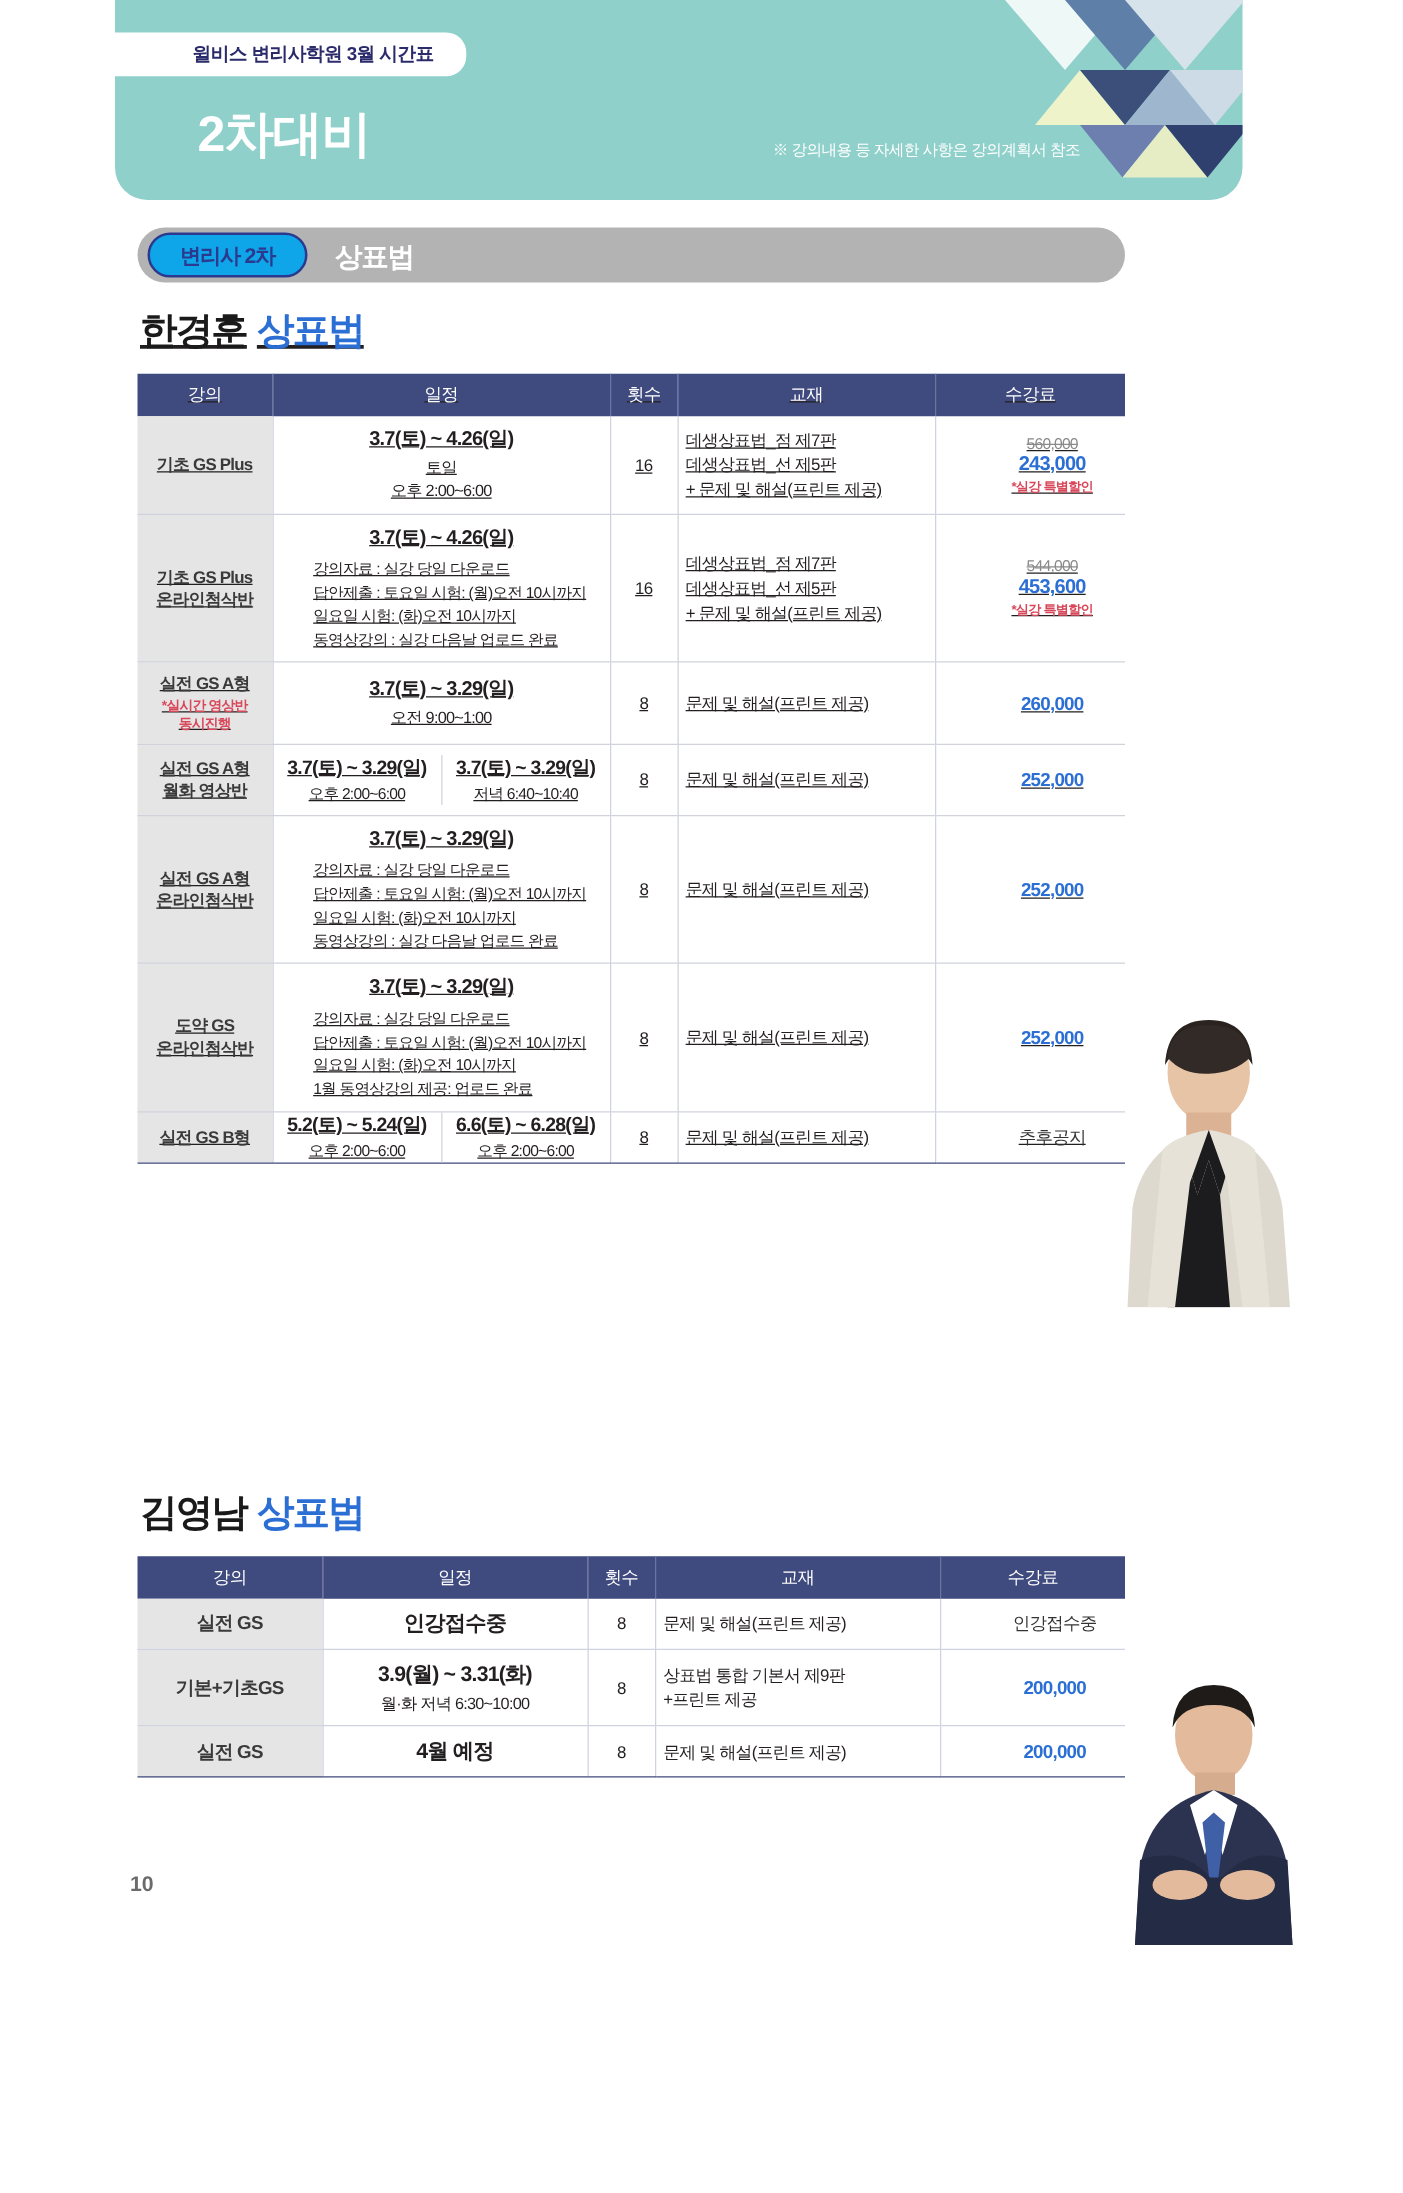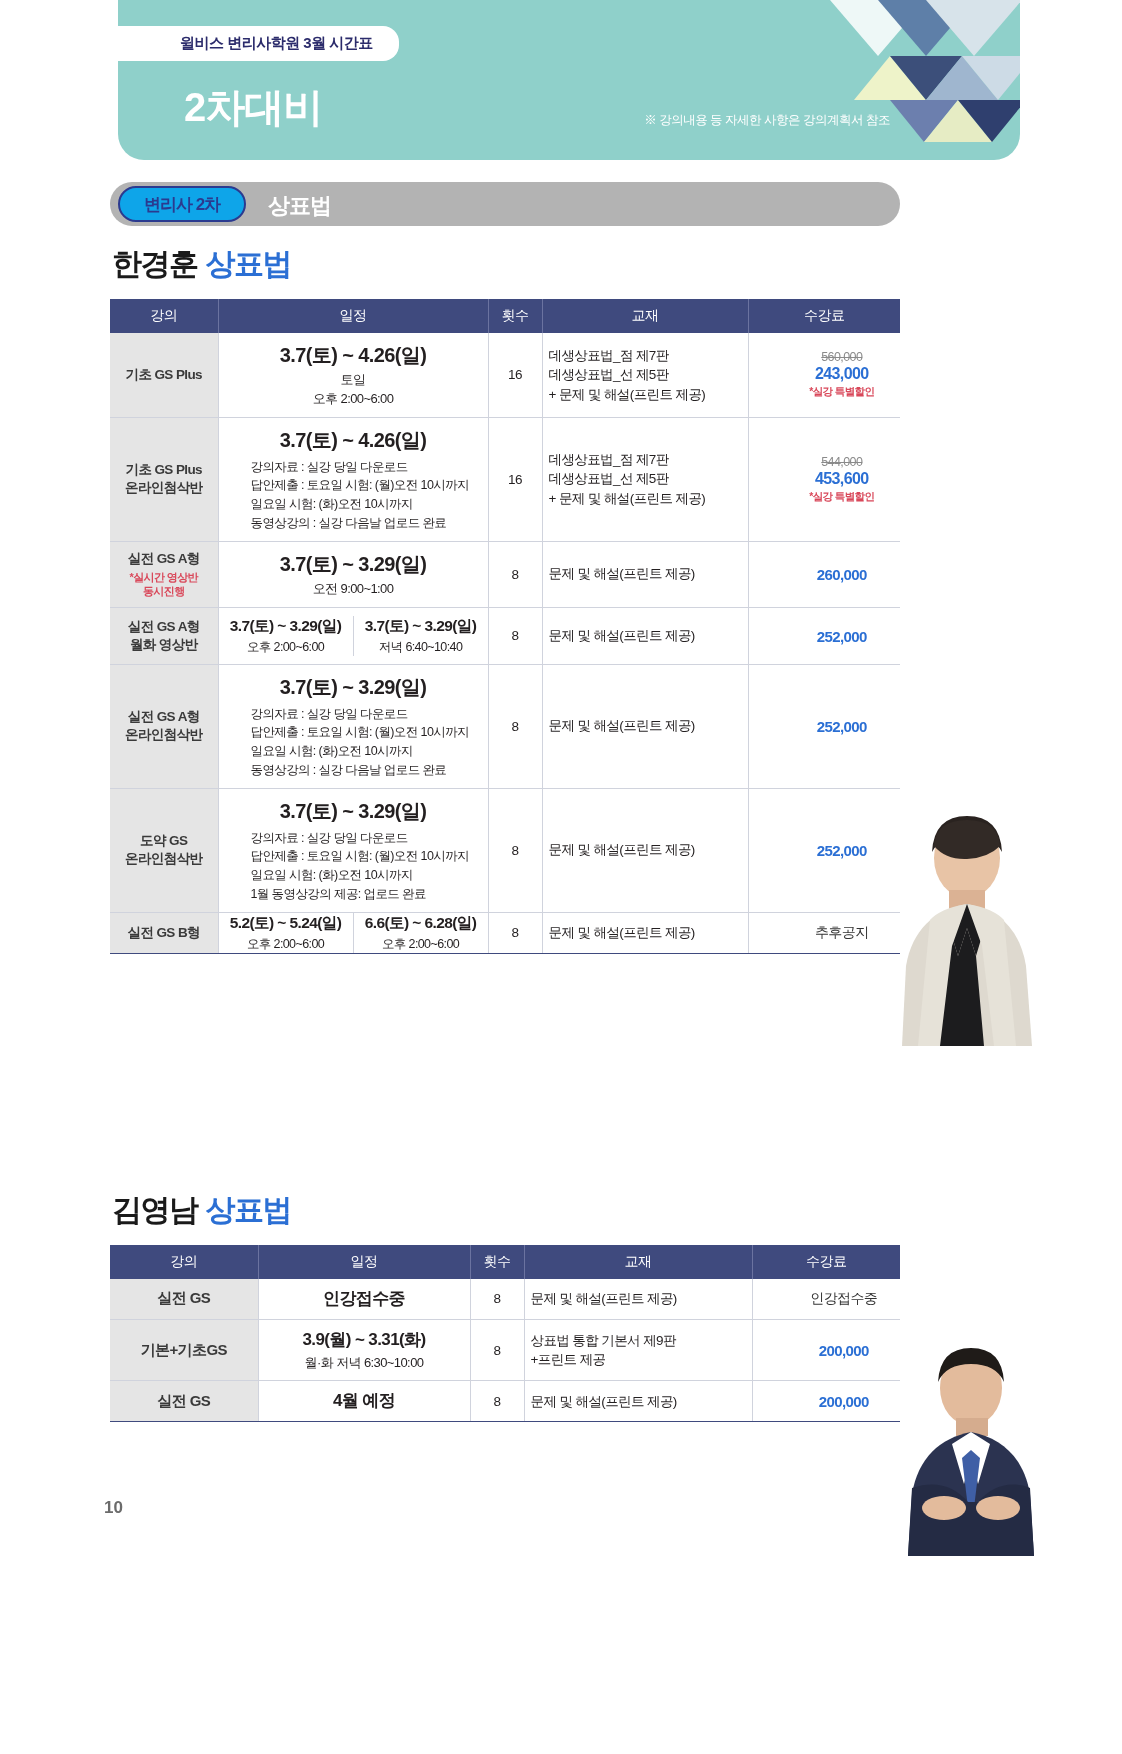--- a/index.html
+++ b/index.html
@@ -11,21 +11,21 @@
     width: 1122px; height: 1754px;
     position: relative;
     font-family: "Liberation Sans", sans-serif;
     color: #231f20;
     overflow: hidden;
   }
 
   
   .header-wrap {
     position: absolute;
-    left: 118px; top: 0; width: 902px; height: 180px;
+    left: 92px; top: 0; width: 902px; height: 180px;
   }
   .header-bg {
     position: absolute; left: 0; top: 0; width: 902px; height: 160px;
     background: #8fd0ca;
     border-bottom-left-radius: 26px;
     border-bottom-right-radius: 26px;
     overflow: hidden;
   }
   .tri-field {
     position: absolute; right: 0; top: 0; width: 190px; height: 160px;
@@ -136,21 +136,21 @@
   }
   .fee-note {
     display: block; color: #d9485a; font-size: 10.5px; font-weight: bold;
     margin-top: 2px;
   }
   .fee-plain { color: #333; font-size: 14px; }
   .fee-blue-only { color: #2b6fd4; font-size: 15px; font-weight: bold; }
 
   .sched-main {
     text-align: center;
-    font-size: 20px;
+    font-size: 16px;
     font-weight: bold;
     line-height: 1.4;
   }
   .sched-sub {
     text-align: center;
     font-size: 13px;
     font-weight: normal;
     line-height: 1.45;
     margin-top: 2px;
   }
@@ -211,21 +211,21 @@
     <div class="main-title">2차대비</div>
     <div class="header-note">※ 강의내용 등 자세한 사항은 강의계획서 참조</div>
   </div>
 </div>
 
 <div class="section-bar">
   <div class="section-pill">변리사 2차</div>
   <div class="section-title">상표법</div>
 </div>
 
-<div class="teacher-block" id="block-0" style="top:244px;">
+<div class="teacher-block" id="block-0" style="top:244px;text-decoration:underline;">
   <div class="teacher-heading">
     <span class="nm">한경훈</span><span class="sub">상표법</span>
   </div>
   <table class="sched">
     <colgroup>
       <col style="width:108px">
         <col style="width:270px">
         <col style="width:54px">
         <col style="width:206px">
         <col style="width:152px">

